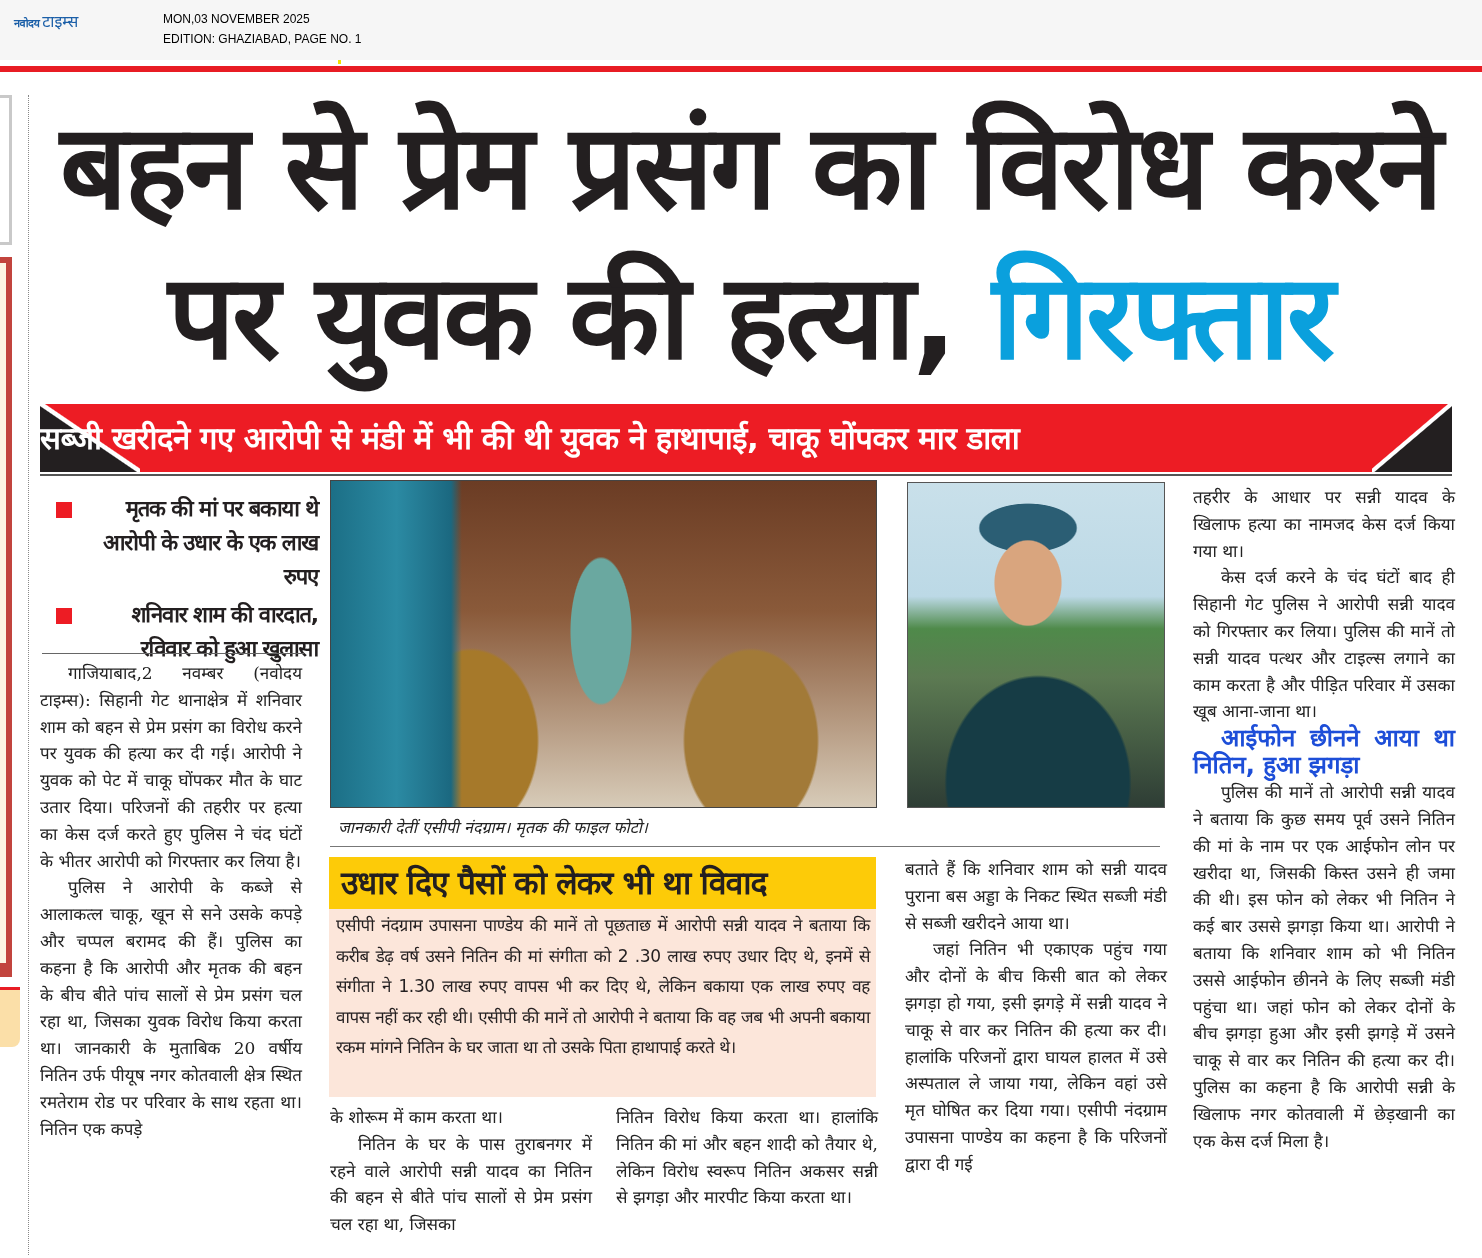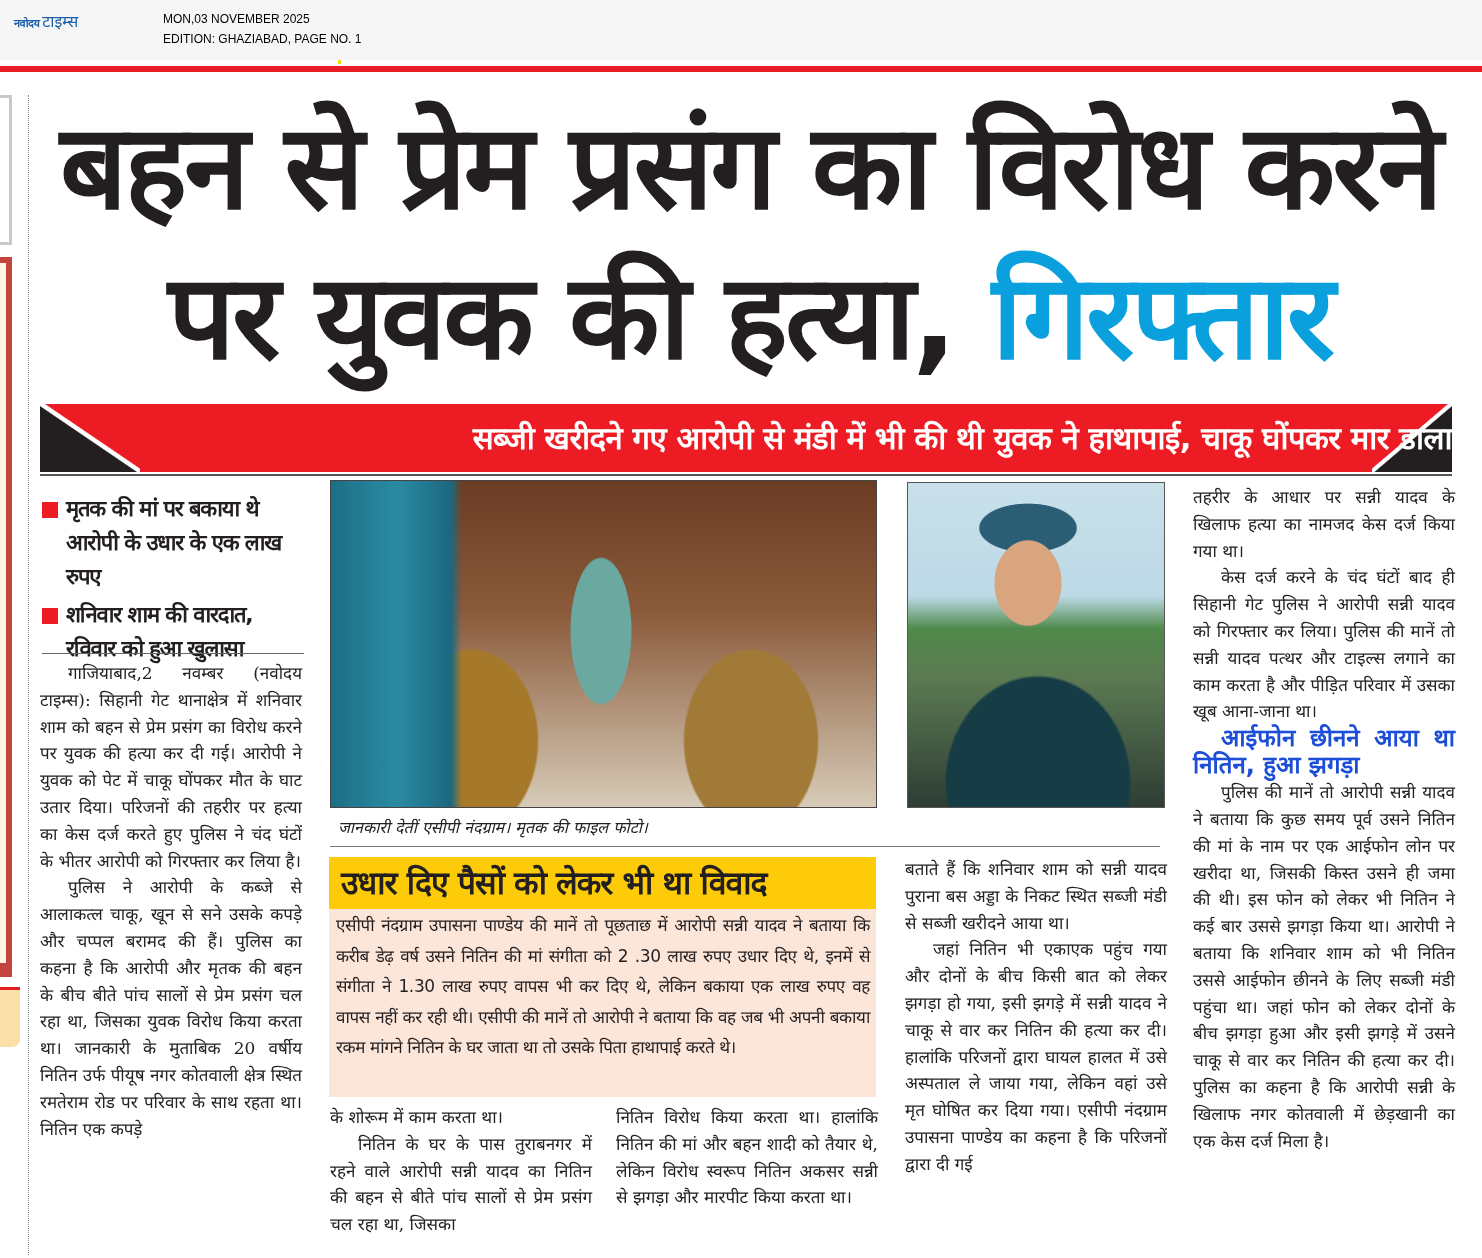--- a/index.html
+++ b/index.html
@@ -28,26 +28,26 @@
     .headline { position: absolute; left: 40px; top: 92px; width: 1420px; text-align: center;
       font-family: "DejaVu Sans", sans-serif; font-weight: bold; font-size: 118px; line-height: 150px; color: #231f20; letter-spacing: -3px; }
     .headline .accent { color: #0aa0dd; }
 
     
     .banner { position: absolute; left: 40px; top: 404px; width: 1412px; height: 68px; background: #ed1c24; overflow: hidden; }
     .banner .tri-left-top { position: absolute; left: 0; top: 0; width: 100px; height: 68px;
       background: linear-gradient(to top right, #231f20 48%, #ffffff 49%, #ffffff 52%, transparent 53%); }
     .banner .tri-right { position: absolute; right: 0; top: 0; width: 80px; height: 68px;
       background: linear-gradient(to top left, #231f20 48%, #ffffff 49%, #ffffff 52%, transparent 53%); }
-    .banner-text { position: absolute; left: 0; right: 0; top: 8px; text-align: right;
+    .banner-text { position: absolute; left: 0; right: 0; top: 8px; text-align: left;
       font-family: "DejaVu Sans", sans-serif; font-weight: bold; font-size: 31px; line-height: 52px; color: #ffffff; letter-spacing: -0.5px; }
     .banner-rule { position: absolute; left: 40px; top: 474px; width: 1412px; height: 2px; background: #555; }
 
     
-    .highlights { position: absolute; left: 42px; top: 492px; width: 262px; }
+    .highlights { position: absolute; left: 56px; top: 492px; width: 262px; text-align: right; }
     .hl-item { display: flex; align-items: flex-start; margin-bottom: 4px; }
     .hl-bullet { flex: 0 0 16px; height: 16px; margin-top: 10px; margin-right: 8px; background: #ed1c24; }
     .hl-text { font-family: "DejaVu Sans", sans-serif; font-weight: bold; font-size: 22px; line-height: 34px; color: #231f20; letter-spacing: -1.2px; }
     .hl-rule { position: absolute; left: 42px; top: 653px; width: 262px; height: 1px; background: #666; }
 
     
     .col { position: absolute; font-family: "DejaVu Serif", serif; font-size: 17px; line-height: 26.8px; color: #222; text-align: justify; }
     .col p { text-indent: 0; }
     .col p.ind { text-indent: 28px; }
     .col h3 { font-family: "DejaVu Sans", sans-serif; font-weight: bold; font-size: 24px; line-height: 27px; color: #1d4ed8; text-indent: 28px; text-align: justify; }

